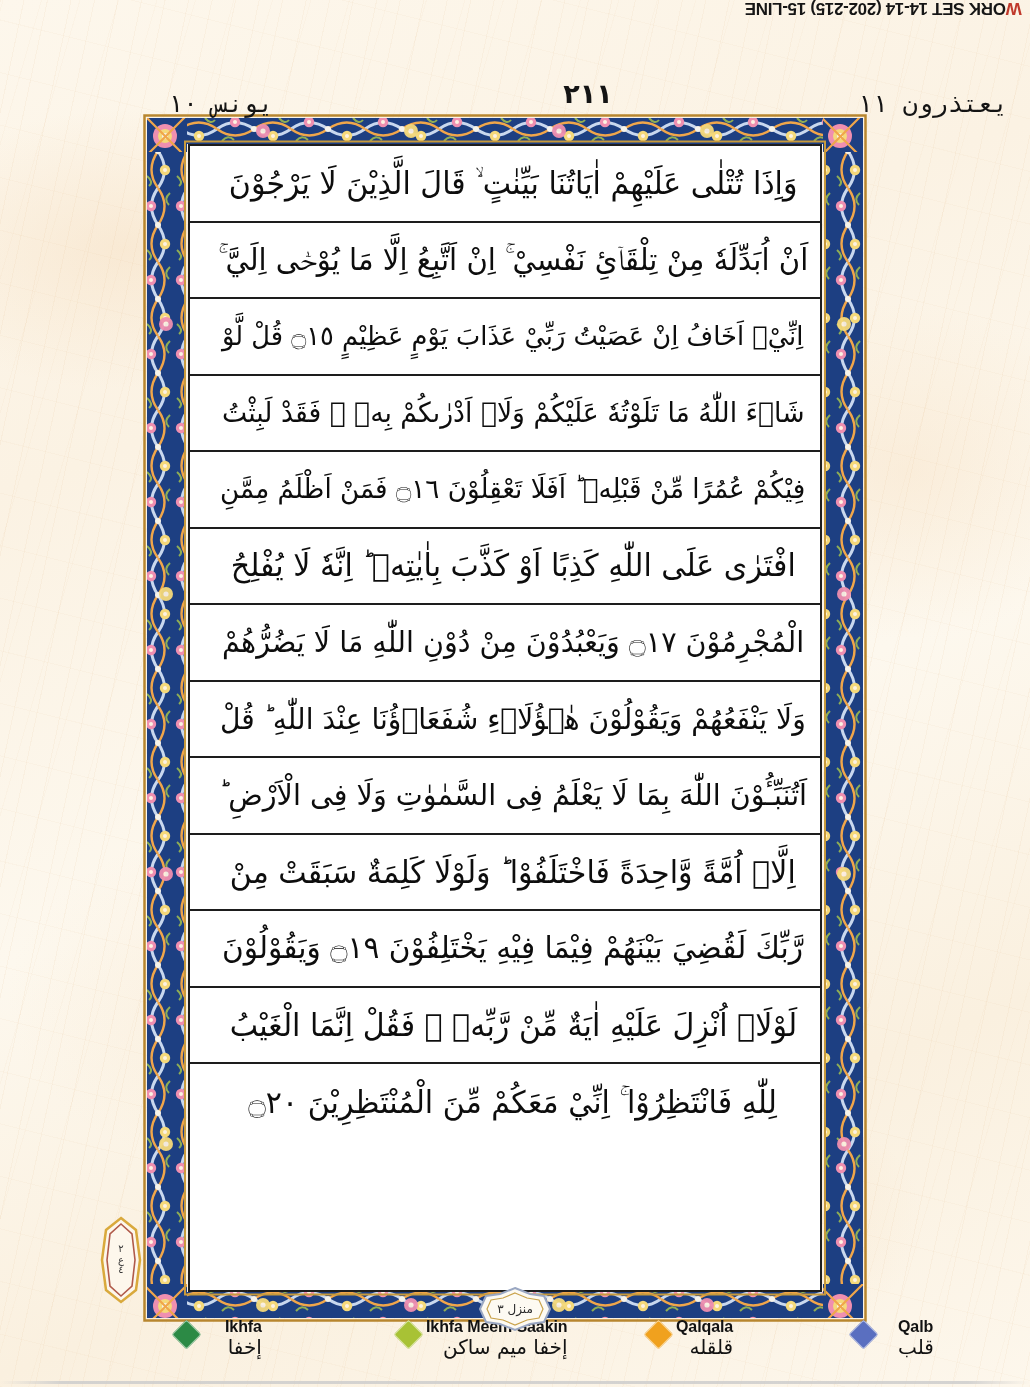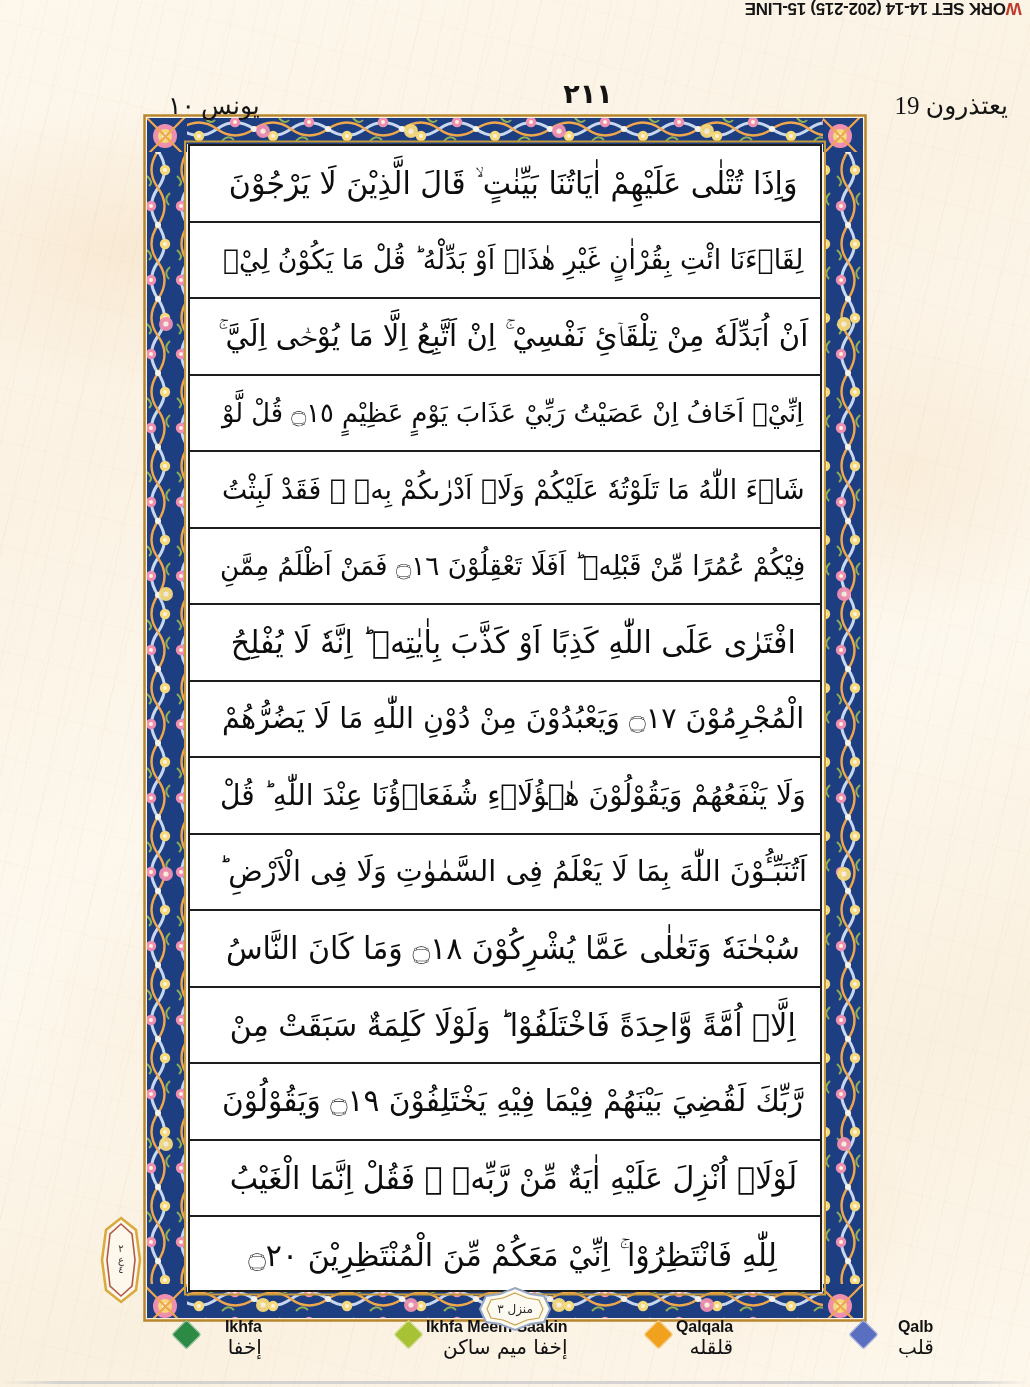--- a/index.html
+++ b/index.html
@@ -54,21 +54,21 @@
   #runningHeader {
     position: absolute;
     top: 74px; left: 168px; right: 22px;
     height: 38px;
     display: flex;
     align-items: center;
     justify-content: space-between;
     z-index: 5;
   }
   .hdrText {
-    font-family: Liberation Serif, serif;
+    font-family: Liberation Mono, monospace;
     font-size: 25px;
     color: #141414;
     direction: rtl;
     white-space: nowrap;
     line-height: 1;
     margin-top: 24px;
   }
   #pageNumber {
     font-family: "DejaVu Sans", sans-serif;
     font-size: 27px;
@@ -213,21 +213,21 @@
 </head>
 <body>
 
 <div id="page">
 
   <div id="worksetStamp"><span class="wsRed">W</span><span>ORK SET 14-14 (202-215) 15-LINE</span></div>
 
   <div id="runningHeader">
     <span class="hdrText">يونس ١٠</span>
     <span id="pageNumber">٢١١</span>
-    <span class="hdrText">يعتذرون 19</span>
+    <span class="hdrText">يعتذرون ١١</span>
   </div>
 
   <div id="frameWrap">
     <svg id="frameSvg" viewBox="0 0 724 1208" preserveAspectRatio="none">
       <defs>
 
         <pattern id="vineH" x="0" y="0" width="74" height="30" patternUnits="userSpaceOnUse">
           <rect width="74" height="30" fill="#1d3f82"></rect>
           <path d="M0 15 Q18 2 37 15 Q56 28 74 15" stroke="#c9d8ee" stroke-width="3" fill="none"></path>
           <path d="M0 15 Q18 28 37 15 Q56 2 74 15" stroke="#f0a64a" stroke-width="2.4" fill="none"></path>
@@ -308,23 +308,20 @@
       </g>
 
       <rect x="42" y="27.5" width="640" height="1153" fill="none" stroke="#c79a3c" stroke-width="2"></rect>
     </svg>
 
     <div id="textPanel">
       <div class="ayahLine">
           <span class="ayahText" style="font-size: 31px;">وَاِذَا تُتْلٰى عَلَيْهِمْ اٰيَاتُنَا بَيِّنٰتٍ ۙ قَالَ الَّذِيْنَ لَا يَرْجُوْنَ</span>
         </div>
       <div class="ayahLine">
-          <span class="ayahText" style="font-size: 27.5px;">لِقَاۤءَنَا ائْتِ بِقُرْاٰنٍ غَيْرِ هٰذَاۤ اَوْ بَدِّلْهُ ؕ قُلْ مَا يَكُوْنُ لِيْۤ</span>
-        </div>
-      <div class="ayahLine">
           <span class="ayahText" style="font-size: 30px;">اَنْ اُبَدِّلَهٗ مِنْ تِلْقَاۤئِ نَفْسِيْ ۚ اِنْ اَتَّبِعُ اِلَّا مَا يُوْحٰۤى اِلَيَّ ۚ</span>
         </div>
       <div class="ayahLine">
           <span class="ayahText" style="font-size: 26.5px;">اِنِّيْۤ اَخَافُ اِنْ عَصَيْتُ رَبِّيْ عَذَابَ يَوْمٍ عَظِيْمٍ ۝١٥ قُلْ لَّوْ</span>
         </div>
       <div class="ayahLine">
           <span class="ayahText" style="font-size: 27.5px;">شَاۤءَ اللّٰهُ مَا تَلَوْتُهٗ عَلَيْكُمْ وَلَاۤ اَدْرٰىكُمْ بِهٖ ۖ فَقَدْ لَبِثْتُ</span>
         </div>
       <div class="ayahLine">
           <span class="ayahText" style="font-size: 27px;">فِيْكُمْ عُمُرًا مِّنْ قَبْلِهٖ ؕ اَفَلَا تَعْقِلُوْنَ ۝١٦ فَمَنْ اَظْلَمُ مِمَّنِ</span>
@@ -333,23 +330,20 @@
           <span class="ayahText" style="font-size: 31px;">افْتَرٰى عَلَى اللّٰهِ كَذِبًا اَوْ كَذَّبَ بِاٰيٰتِهٖ ؕ اِنَّهٗ لَا يُفْلِحُ</span>
         </div>
       <div class="ayahLine">
           <span class="ayahText" style="font-size: 29.5px;">الْمُجْرِمُوْنَ ۝١٧ وَيَعْبُدُوْنَ مِنْ دُوْنِ اللّٰهِ مَا لَا يَضُرُّهُمْ</span>
         </div>
       <div class="ayahLine">
           <span class="ayahText" style="font-size: 29px;">وَلَا يَنْفَعُهُمْ وَيَقُوْلُوْنَ هٰۤؤُلَاۤءِ شُفَعَاۤؤُنَا عِنْدَ اللّٰهِ ؕ قُلْ</span>
         </div>
       <div class="ayahLine">
           <span class="ayahText" style="font-size: 29.5px;">اَتُنَبِّـُٔوْنَ اللّٰهَ بِمَا لَا يَعْلَمُ فِى السَّمٰوٰتِ وَلَا فِى الْاَرْضِ ؕ</span>
-        </div>
-      <div class="ayahLine">
-          <span class="ayahText" style="font-size: 31px;">سُبْحٰنَهٗ وَتَعٰلٰى عَمَّا يُشْرِكُوْنَ ۝١٨ وَمَا كَانَ النَّاسُ</span>
         </div>
       <div class="ayahLine">
           <span class="ayahText" style="font-size: 31px;">اِلَّاۤ اُمَّةً وَّاحِدَةً فَاخْتَلَفُوْا ؕ وَلَوْلَا كَلِمَةٌ سَبَقَتْ مِنْ</span>
         </div>
       <div class="ayahLine">
           <span class="ayahText" style="font-size: 30.5px;">رَّبِّكَ لَقُضِيَ بَيْنَهُمْ فِيْمَا فِيْهِ يَخْتَلِفُوْنَ ۝١٩ وَيَقُوْلُوْنَ</span>
         </div>
       <div class="ayahLine">
           <span class="ayahText" style="font-size: 31px;">لَوْلَاۤ اُنْزِلَ عَلَيْهِ اٰيَةٌ مِّنْ رَّبِّهٖ ۚ فَقُلْ اِنَّمَا الْغَيْبُ</span>
         </div>

